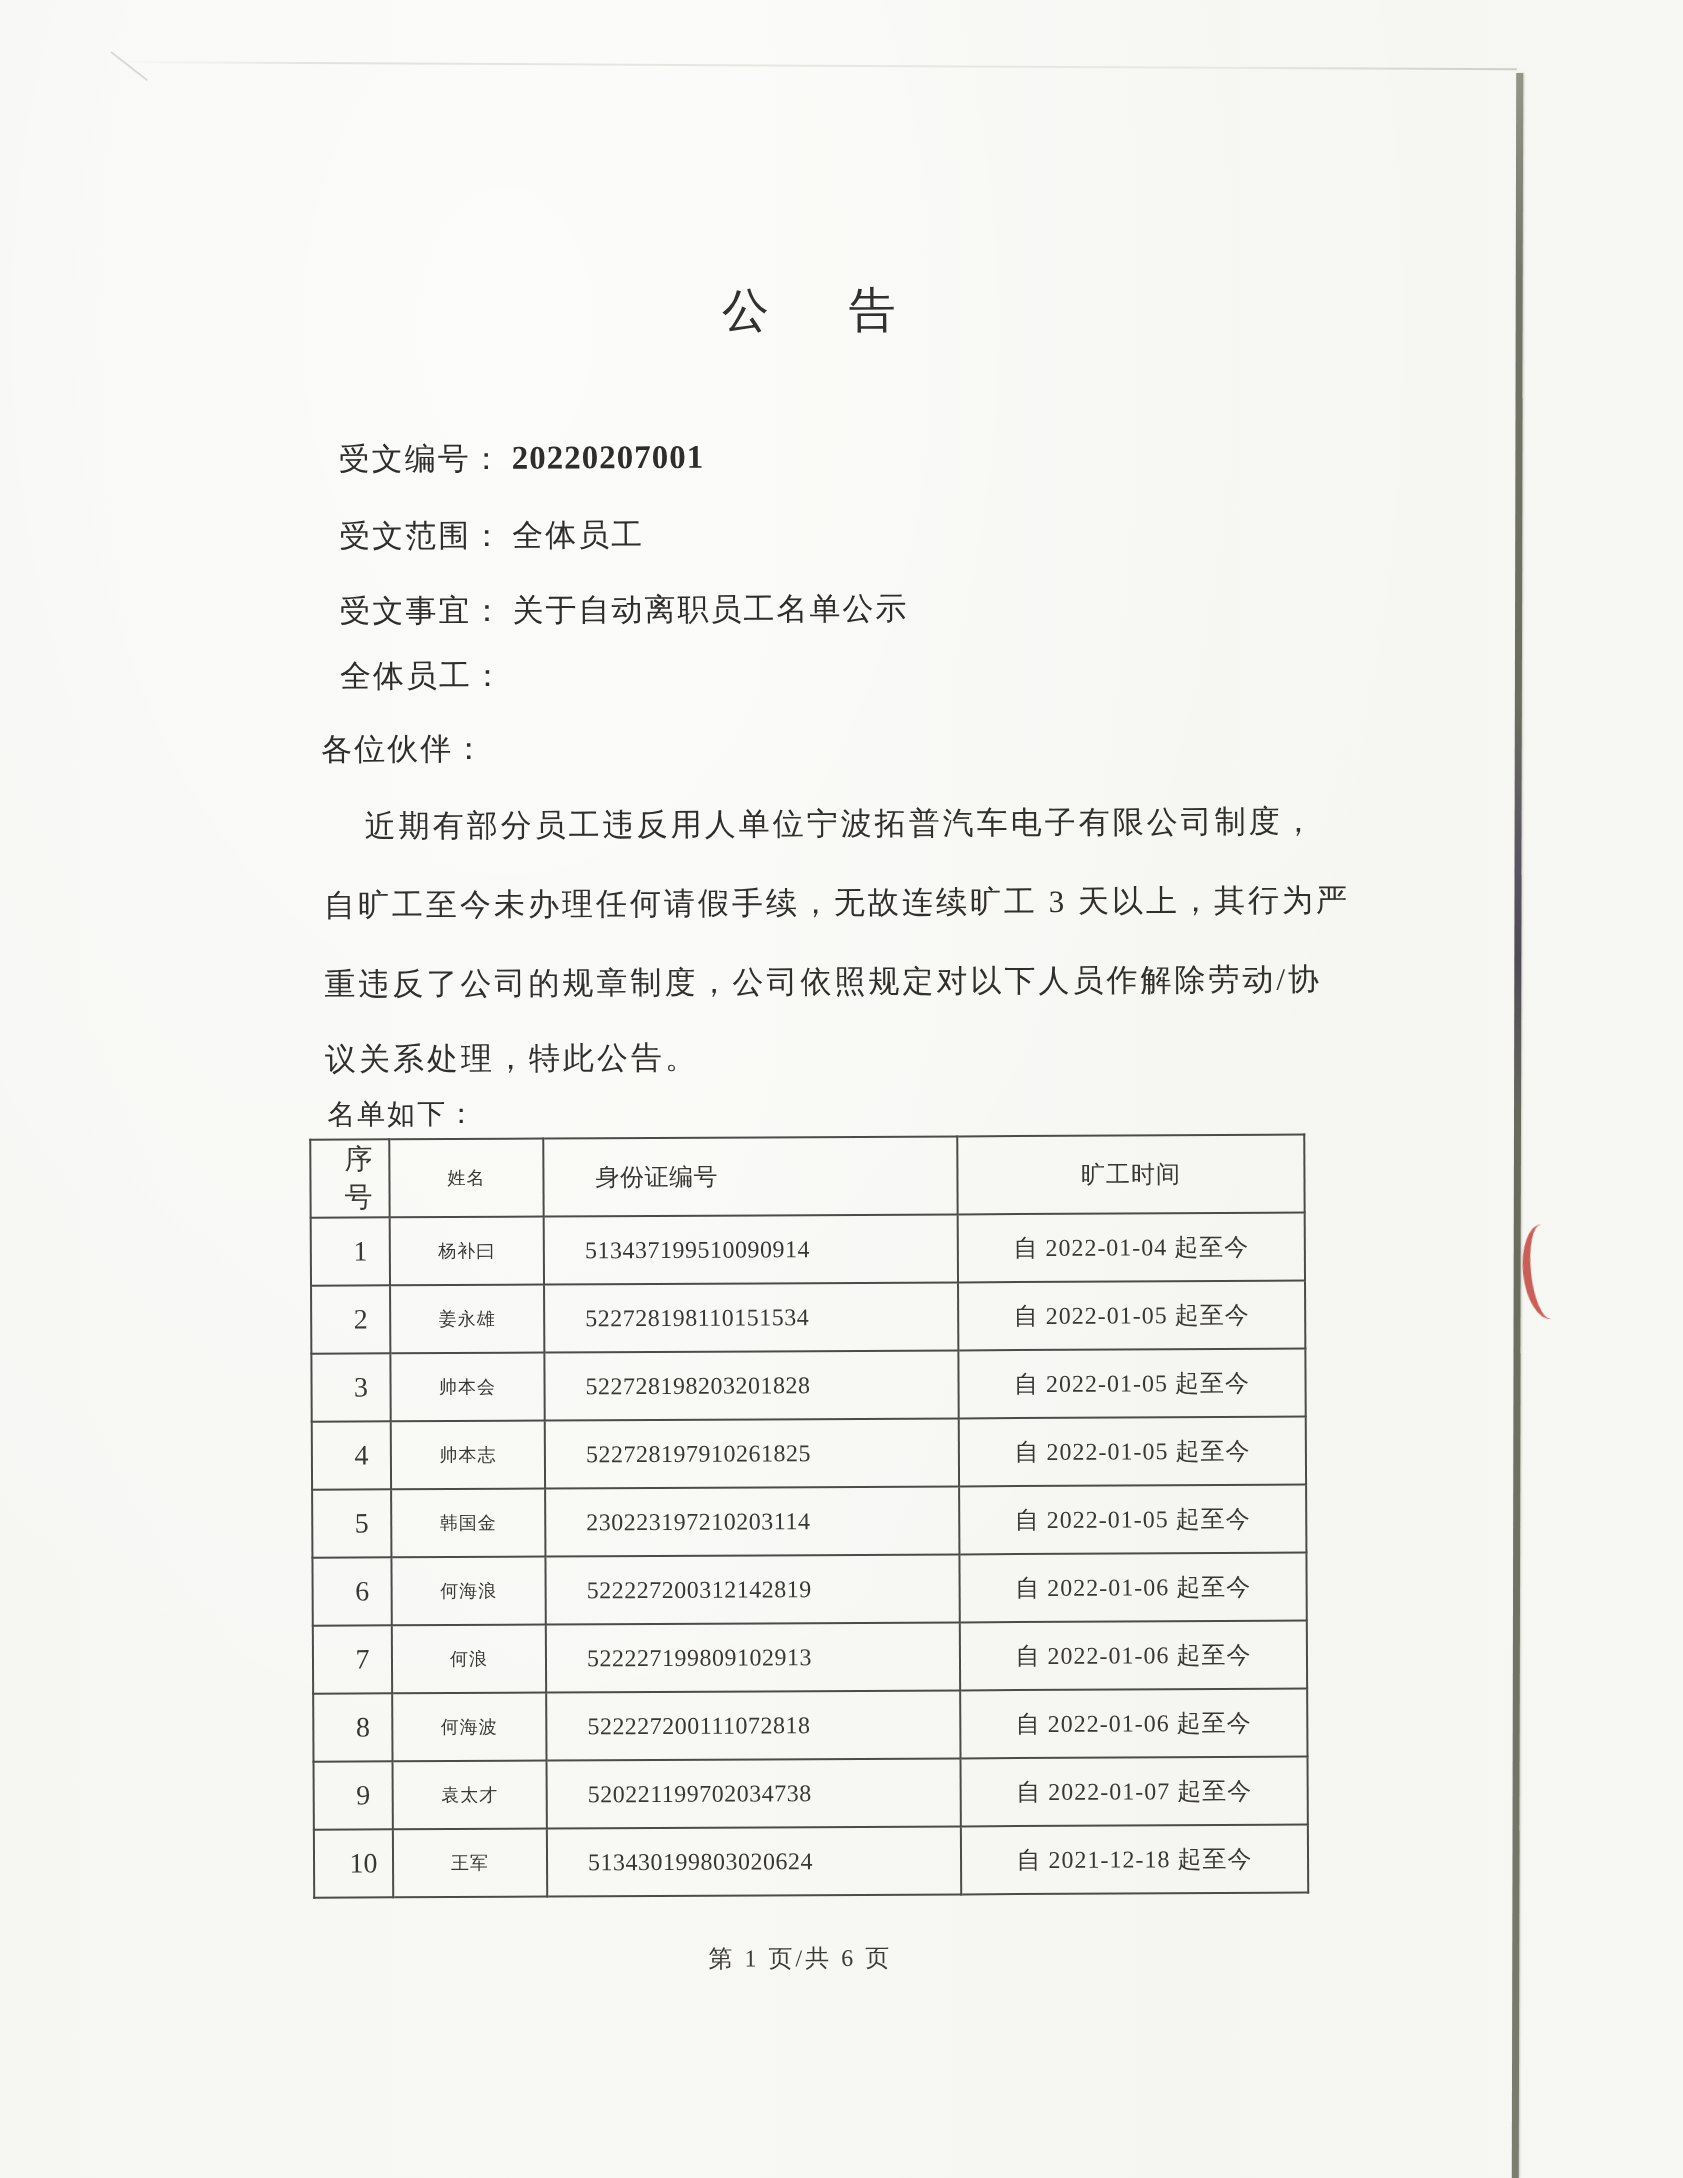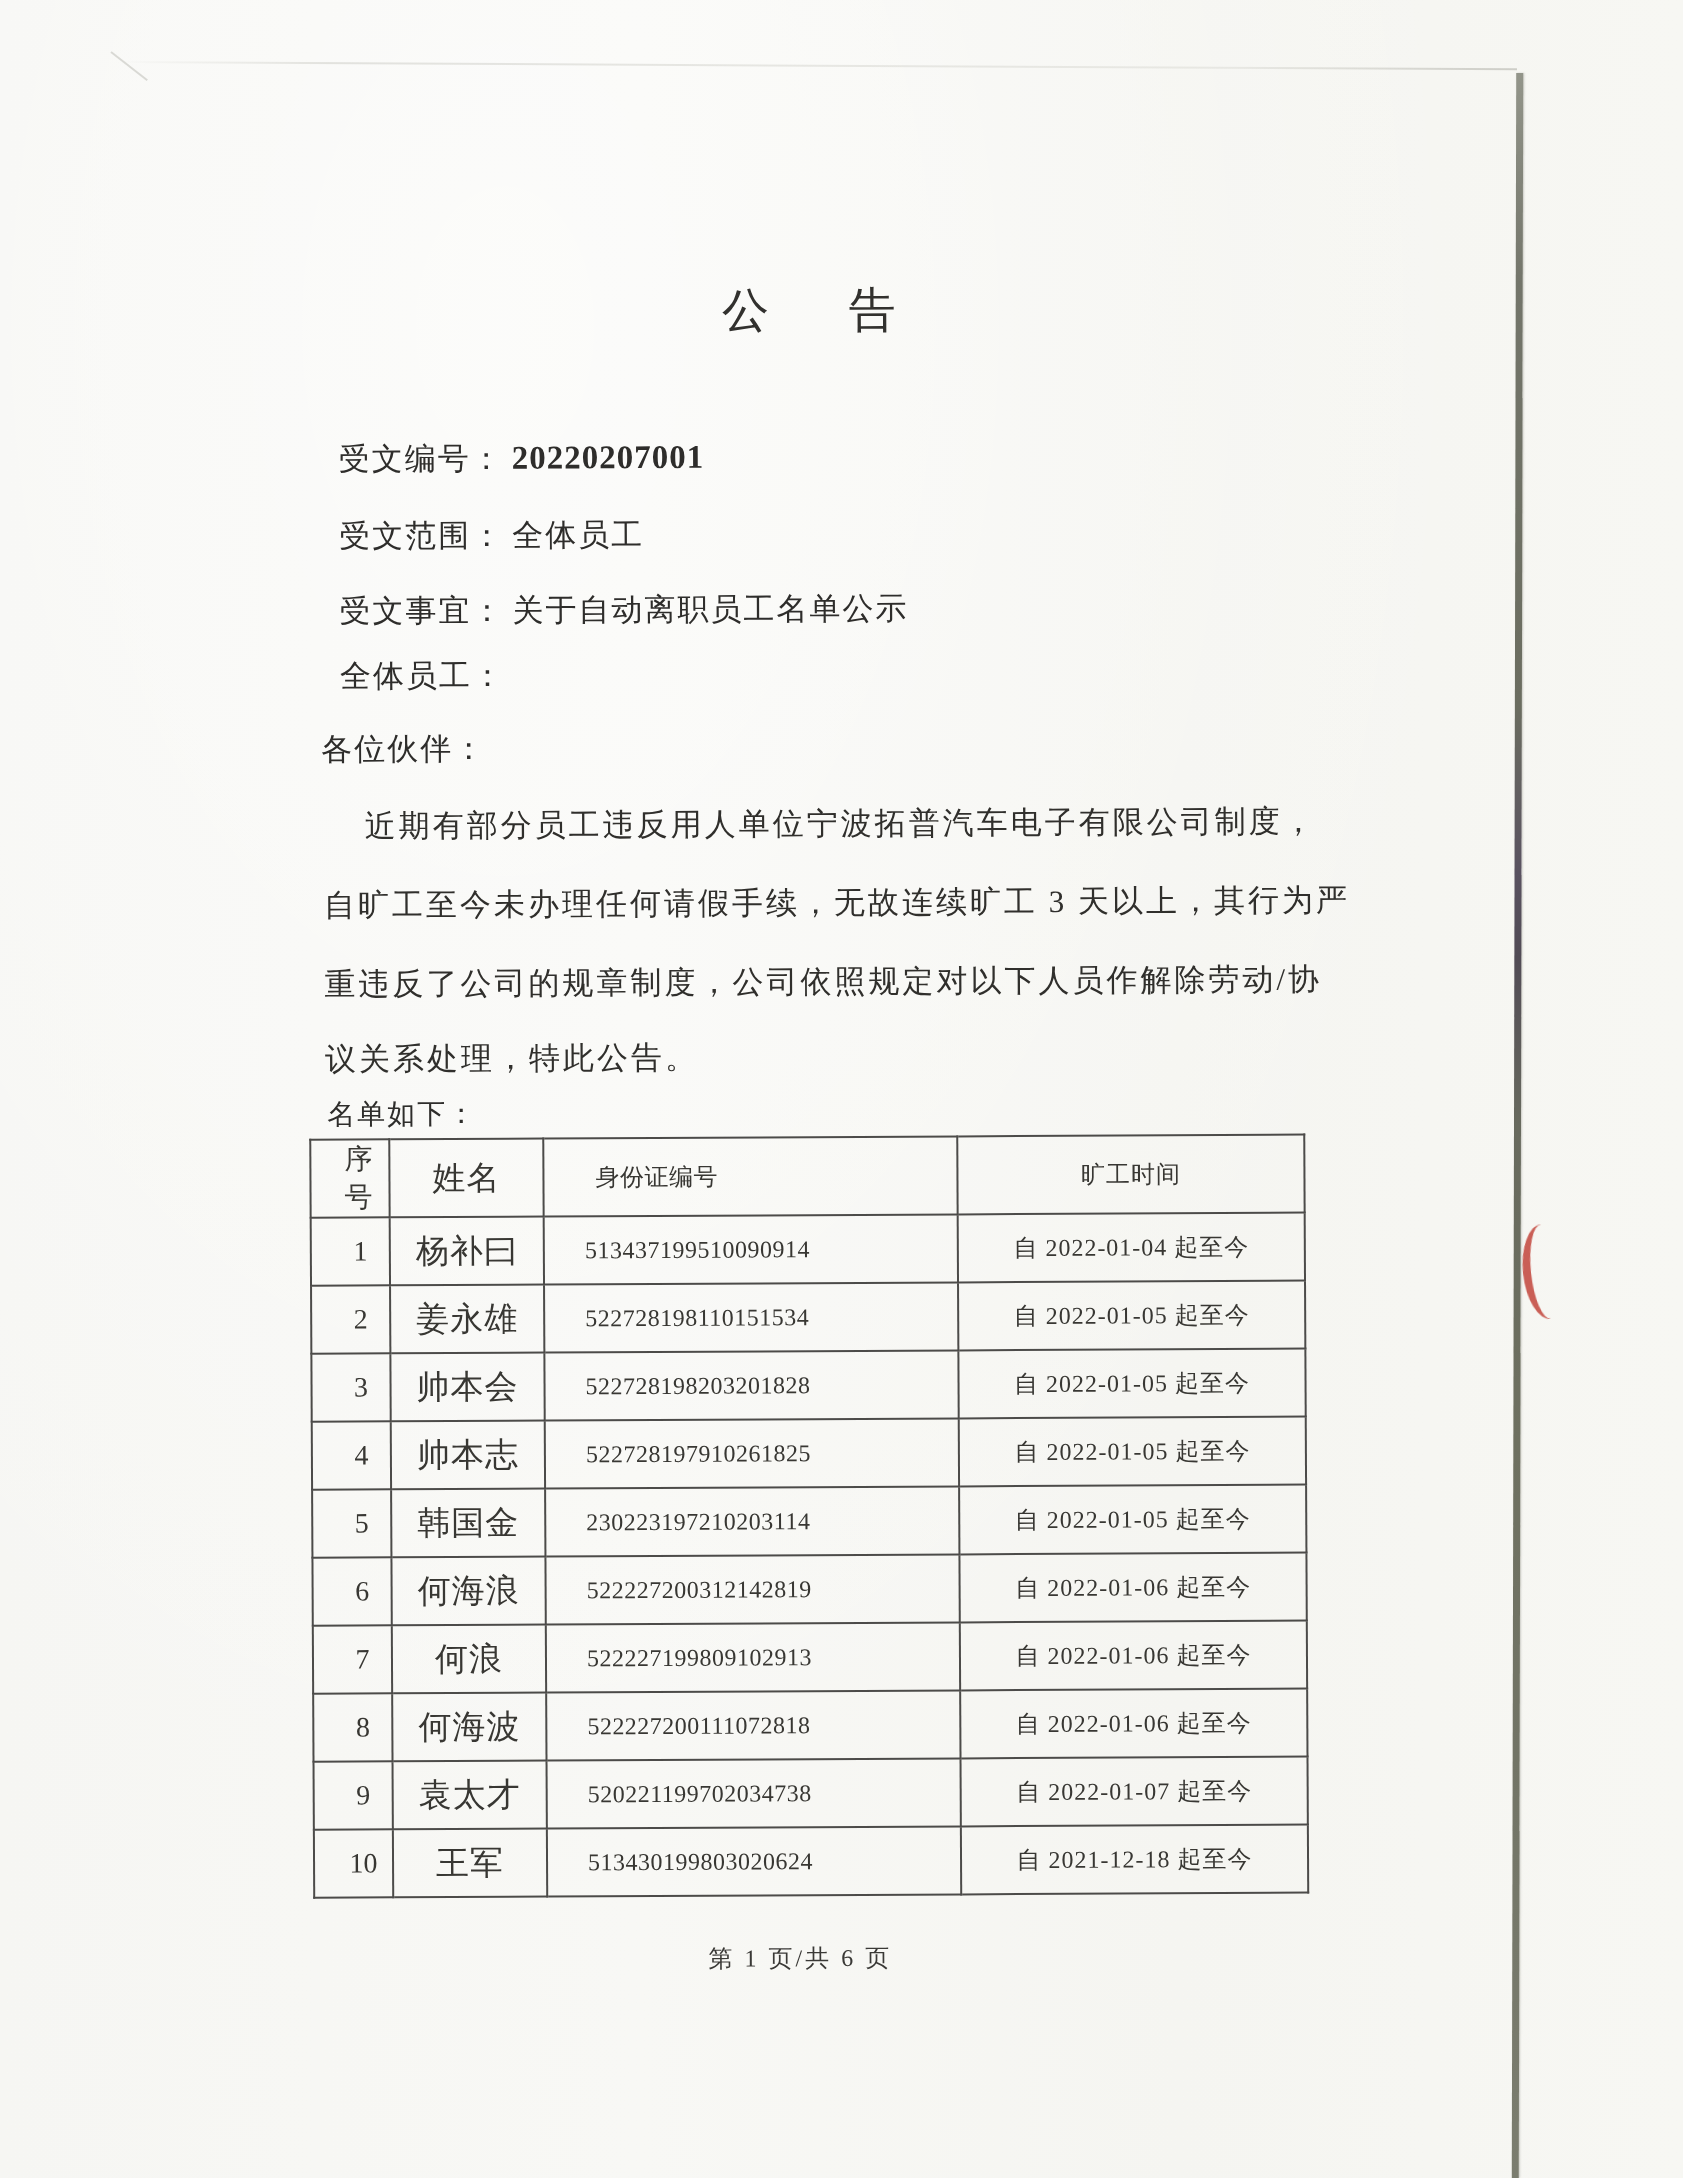--- a/index.html
+++ b/index.html
@@ -94,21 +94,21 @@
   }
   table.roster th, table.roster td {
     border: 2px solid #4c4b49;
     text-align: center; vertical-align: middle;
     font-weight: normal;
     padding: 0;
   }
   table.roster th { height: 61px; font-size: 26px; letter-spacing: 3px; }
   table.roster td { height: 66px; }
   table.roster .c0 { font-size: 28px; padding-left: 20px; }
-  table.roster .c1 { font-size: 33px; letter-spacing: 1px; }
+  table.roster .c1 { font-size: 18px; letter-spacing: 1px; }
   table.roster .c2 { font-size: 24px; text-align: left; padding-left: 40px; letter-spacing: 0.5px; }
   table.roster th.c2 { padding-left: 51px; }
   table.roster .c3 { font-size: 24px; letter-spacing: 1px; }
   .footer {
     position: absolute; left: 704px; top: 1942px;
     font-size: 24px; letter-spacing: 3px; color: #3a3936; text-align: center;
   }
 </style>
 </head>
 <body style="color: rgb(46, 45, 43);">

